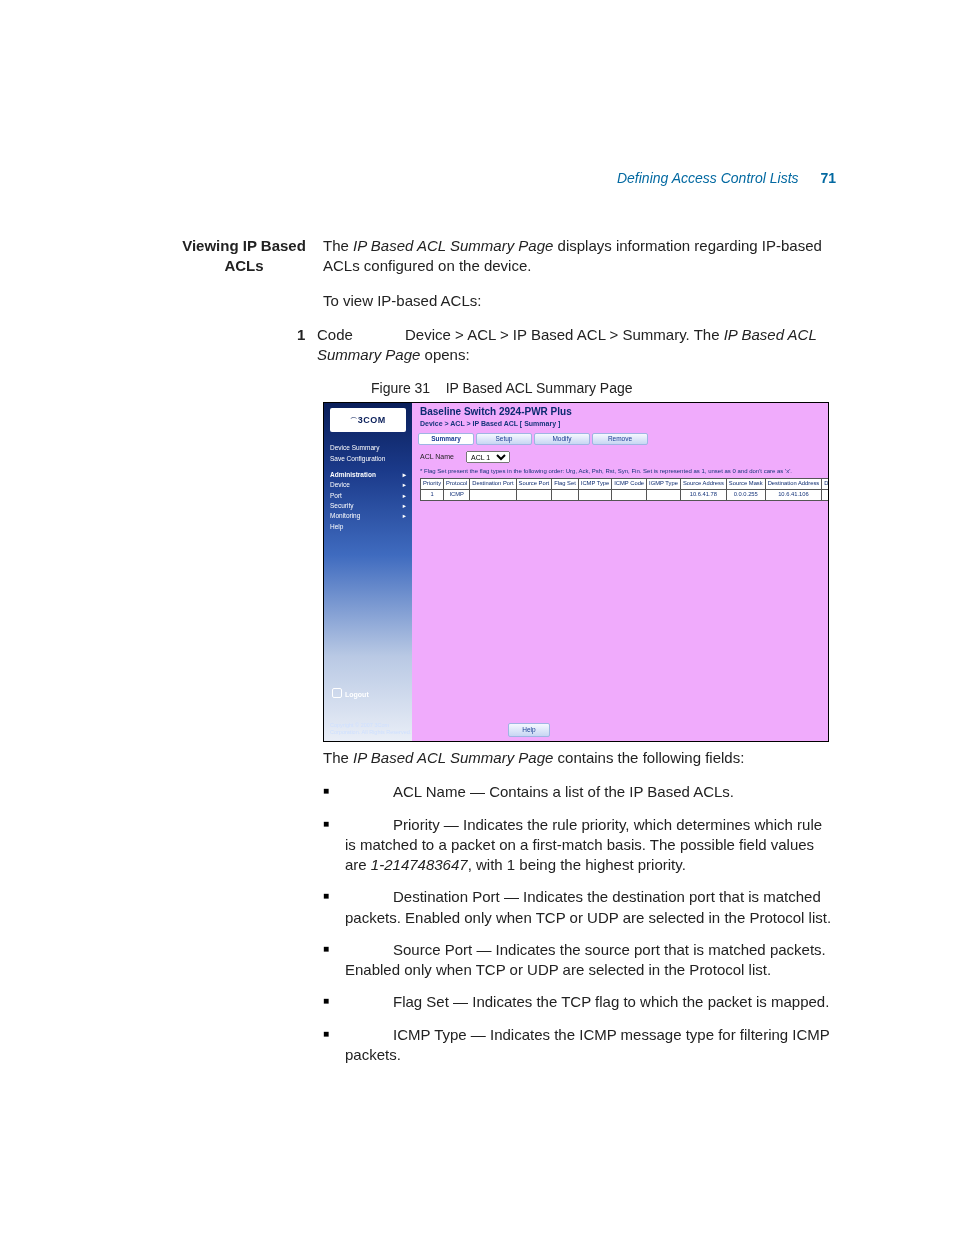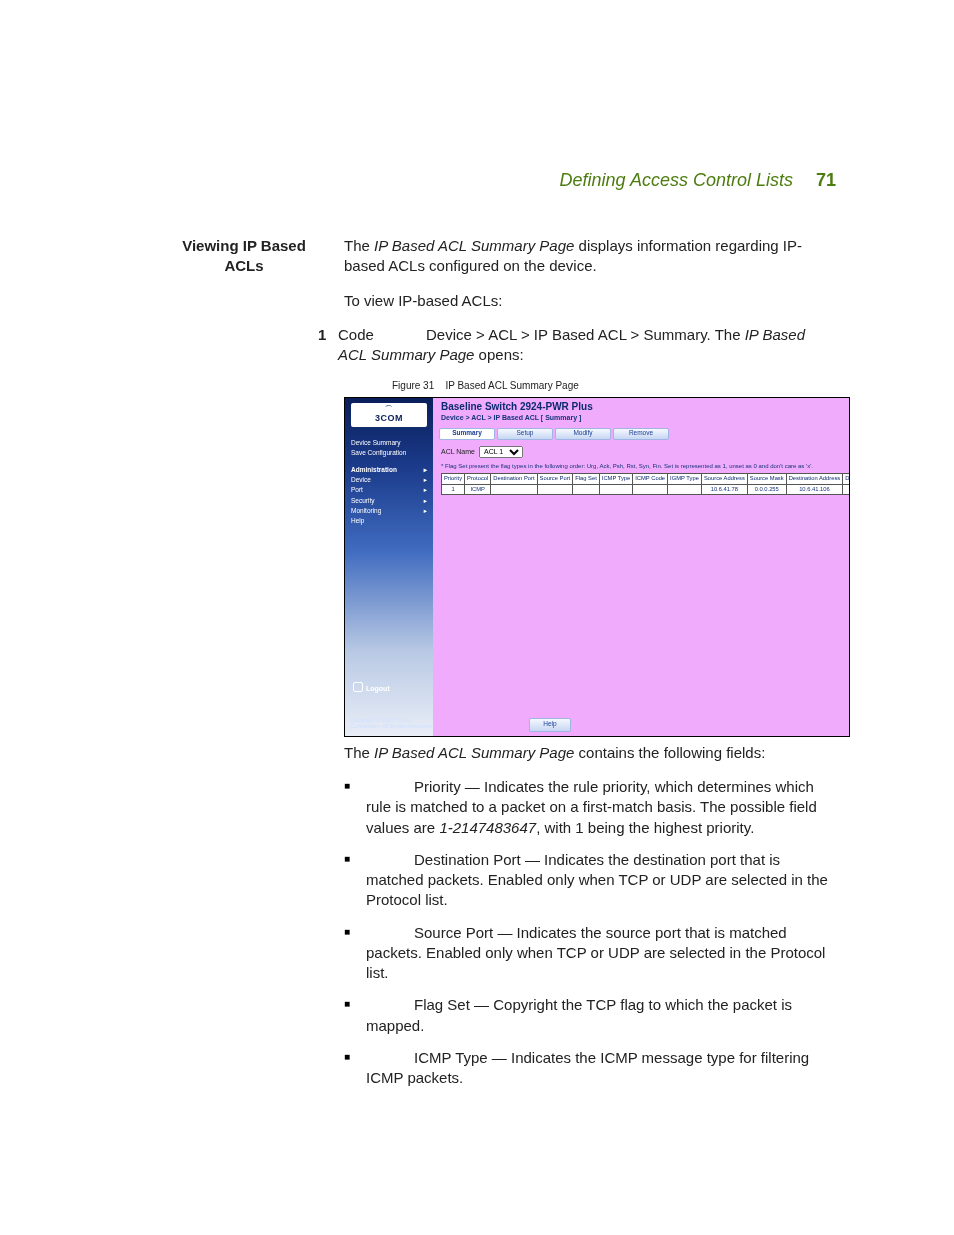--- a/index.html
+++ b/index.html
@@ -14,30 +14,30 @@
     height: 1235px;
     position: relative;
     box-sizing: border-box;
     background: #fff;
   }
   
   .runhead {
     position: absolute;
     top: 170px;
     right: 118px;
-    font-size: 18px;
-    color: #4d7c0f;
+    font-size: 14px;
+    color: #0369a1;
   }
   .runhead .runtitle { font-style: italic; }
   .runhead .pagenum { font-weight: 700; font-style: normal; margin-left: 18px; }
 
   
   .content {
     position: absolute;
-    left: 344px;
+    left: 323px;
     right: 118px;
     top: 236px;
     font-size: 15px;
     line-height: 1.35;
   }
   .sidelabel {
     position: absolute;
     left: 174px;
     top: 236px;
     width: 140px;
@@ -53,21 +53,21 @@
   }
   .ol-num {
     width: 20px;
     margin-left: -26px;
     font-weight: 700;
     flex: 0 0 auto;
   }
   .ol-body { flex: 1 1 auto; }
   .bold { font-weight: 400; margin-left: 48px; }
   .ital { font-style: italic; }
-  .figcap { font-size: 10px; margin-bottom: 4px; }
+  .figcap { font-size: 14px; margin-bottom: 4px; }
 
   
   ul.fields {
     list-style: none;
     padding: 0;
     margin: 6px 0 0 0;
   }
   ul.fields > li {
     position: relative;
     padding-left: 22px;
@@ -105,21 +105,21 @@
     left: 6px;
     top: 5px;
     width: 76px;
     height: 24px;
     color: #0a1f5a;
     background: #fff;
     border-radius: 2px;
     font-size: 9px;
     font-weight: 700;
     display: flex;
-    flex-direction: column;
+    flex-direction: row;
     align-items: center;
     justify-content: center;
     letter-spacing: 0.5px;
   }
   .shot-sidelist {
     position: absolute;
     left: 6px;
     top: 40px;
     font-size: 6.5px;
     line-height: 1.6;
@@ -176,21 +176,21 @@
     display: flex;
     align-items: center;
     justify-content: center;
     color: #1a3e93;
     background: linear-gradient(#f5f8ff,#c7d6f3);
     border: 1px solid #9fb5e3;
     box-sizing: border-box;
   }
   .shot-tab.active { font-weight: 700; background:#fff; }
   .shot-body { padding: 0 8px; }
-  .shot-acl-row { font-size: 7px; display:flex; align-items:center; gap:4px; margin-bottom:4px;}
+  .shot-acl-row { font-size: 7px; display:flex; align-items:center; gap:12px; margin-bottom:4px;}
   .shot-acl-row select { font-size:7px; height:12px; width:44px; }
   .shot-note { font-size: 6px; color:#15347a; margin-bottom:3px; }
   .shot-table { border-collapse: collapse; font-size: 5.8px; color:#15347a; width:100%; }
   .shot-table th, .shot-table td {
     border: 1px solid #555;
     padding: 1px 2px;
     text-align: center;
     white-space: nowrap;
     font-weight: 400;
     background: #fff;
@@ -336,38 +336,43 @@
         <div class="shot-help">Help</div>
       </div>
     </div>
 
     <p class="para">
       <span>The </span><span class="ital">IP Based ACL Summary Page</span><span> contains the following fields:</span>
     </p>
 
     <ul class="fields">
       <li>
+        <span class="bold">ACL Name</span>
+        <span> — </span>
+        <span>Contains a list of the IP Based ACLs.</span>
+      </li>
+      <li>
         <span class="bold">Priority</span>
         <span> — </span>
         <span>Indicates the rule priority, which determines which rule is matched to a packet on a first-match basis. The possible field values are </span><span class="ital">1-2147483647</span><span>, with 1 being the highest priority.</span>
       </li>
       <li>
         <span class="bold">Destination Port</span>
         <span> — </span>
         <span>Indicates the destination port that is matched packets. Enabled only when TCP or UDP are selected in the Protocol list.</span>
       </li>
       <li>
         <span class="bold">Source Port</span>
         <span> — </span>
         <span>Indicates the source port that is matched packets. Enabled only when TCP or UDP are selected in the Protocol list.</span>
       </li>
       <li>
         <span class="bold">Flag Set</span>
         <span> — </span>
-        <span>Copyright the TCP flag to which the packet is mapped.</span>
+        <span>Indicates the TCP flag to which the packet is mapped.</span>
       </li>
       <li>
         <span class="bold">ICMP Type</span>
         <span> — </span>
         <span>Indicates the ICMP message type for filtering ICMP packets.</span>
       </li>
     </ul>
 
   </div>
 </div>

